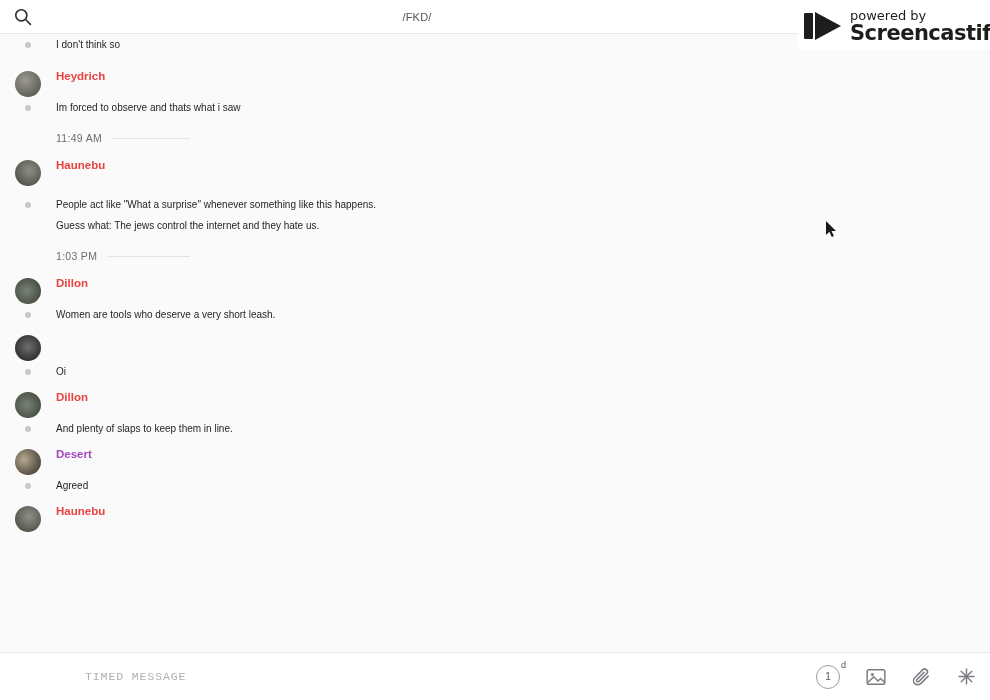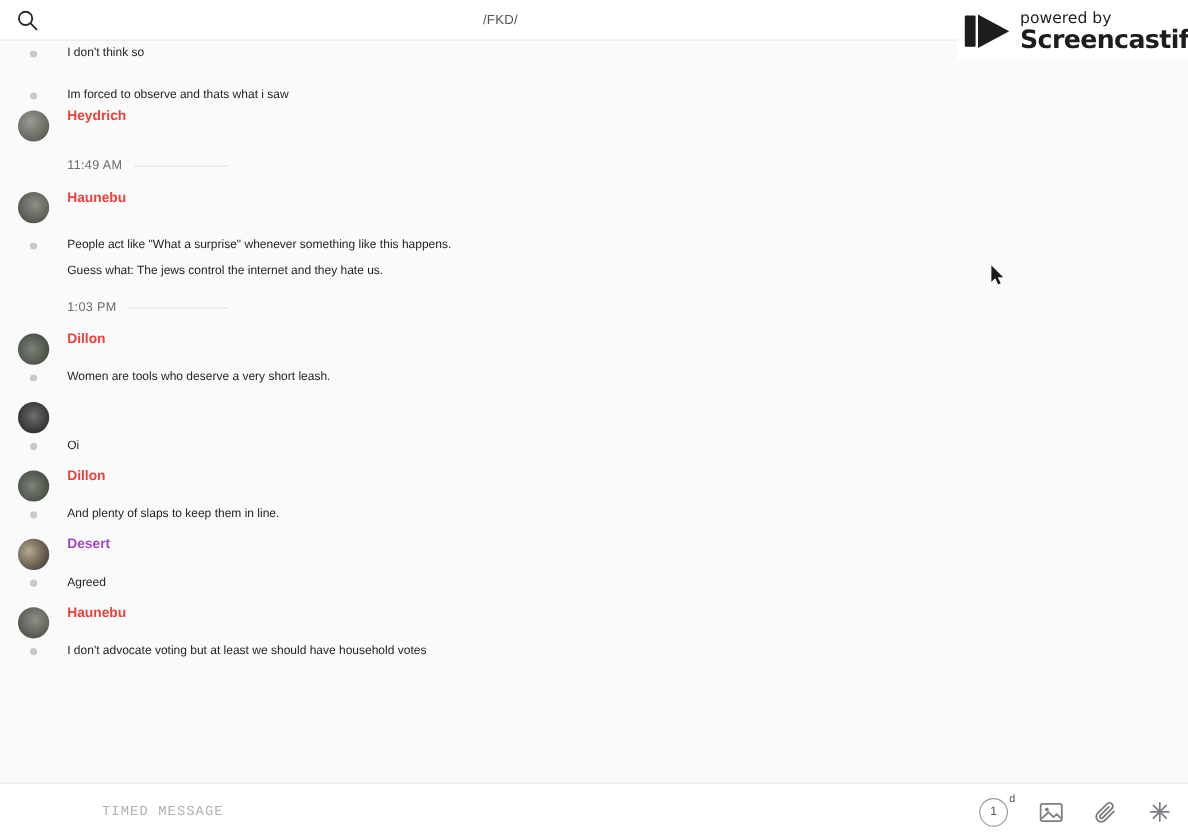--- a/index.html
+++ b/index.html
@@ -326,32 +326,32 @@
       </div>
       <div class="body">
         <div class="text">I don't think so</div>
       </div>
     </div>
 
     <div class="spacer-sm"></div>
 
     <div class="msg-row">
       <div class="gutter">
+        <div class="avatar a1"></div>
+      </div>
+      <div class="body">
+        <div class="author">Heydrich</div>
+      </div>
+    </div>
+    <div class="msg-row">
+      <div class="gutter">
         <div class="dot"></div>
       </div>
       <div class="body">
         <div class="text">Im forced to observe and thats what i saw</div>
-      </div>
-    </div>
-    <div class="msg-row">
-      <div class="gutter">
-        <div class="avatar a1"></div>
-      </div>
-      <div class="body">
-        <div class="author">Heydrich</div>
       </div>
     </div>
 
     <div class="divider-row">
       <div class="divider-time">11:49 AM</div>
       <div class="divider-line"></div>
     </div>
 
     <div class="msg-row">
       <div class="gutter">
@@ -451,28 +451,20 @@
     </div>
 
     <div class="spacer-xs"></div>
 
     <div class="msg-row">
       <div class="gutter">
         <div class="avatar a2"></div>
       </div>
       <div class="body">
         <div class="author">Haunebu</div>
-      </div>
-    </div>
-    <div class="msg-row">
-      <div class="gutter">
-        <div class="dot"></div>
-      </div>
-      <div class="body">
-        <div class="text">I don't advocate voting but at least we should have household votes</div>
       </div>
     </div>
 
   </div>
 </div>
 
 <div class="cursor">
   <svg width="12" height="18" viewBox="0 0 12 18">
     <polygon points="0,0 0,14 3.4,10.8 5.8,16 7.9,15 5.5,10.1 10,10" fill="#1a1a1a"></polygon>
   </svg>

